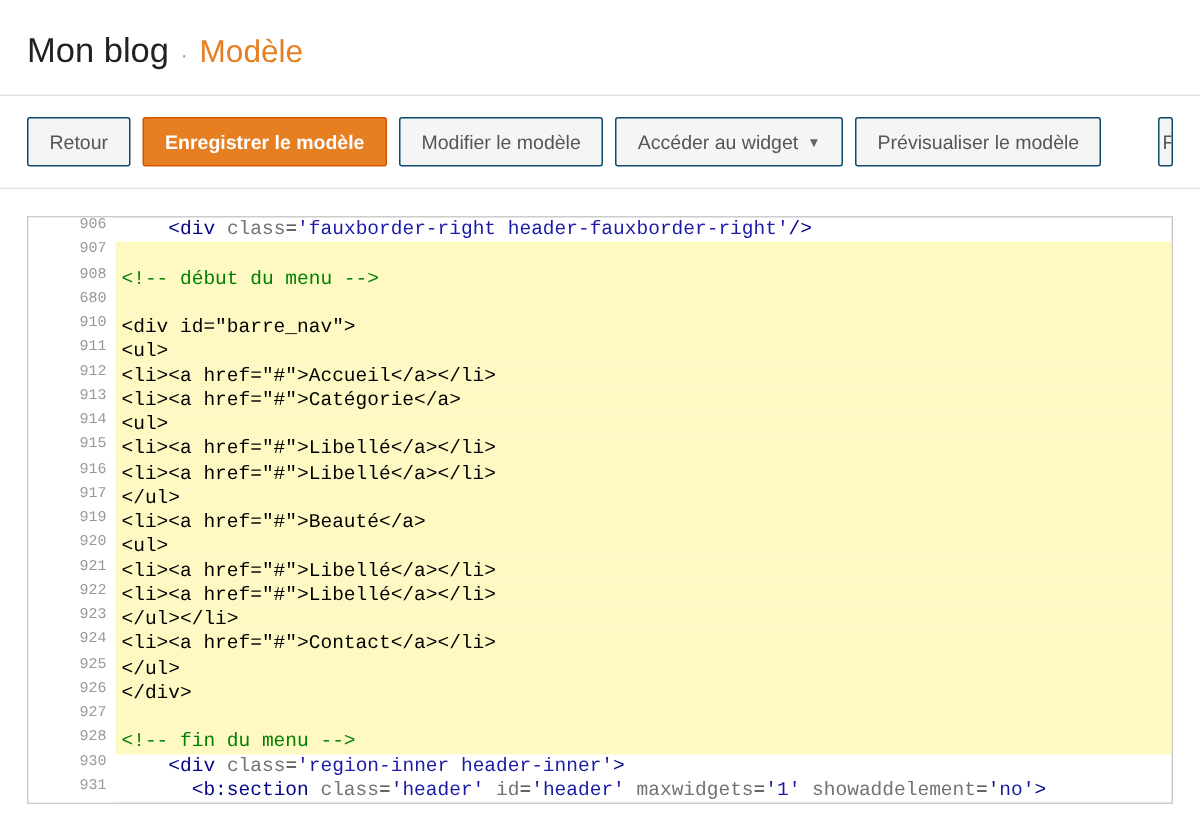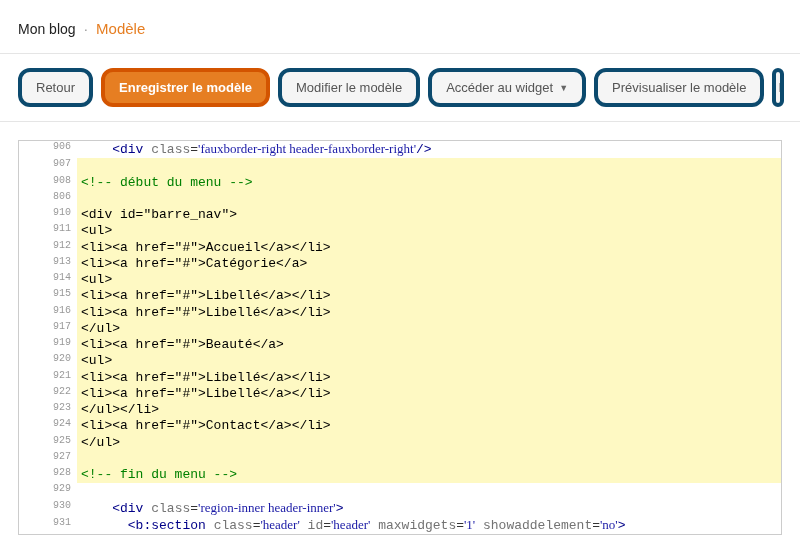--- a/index.html
+++ b/index.html
@@ -1,31 +1,31 @@
 <!DOCTYPE html>
 <html><head>
 <meta charset="utf-8">
 <style>
 * { box-sizing: border-box; margin: 0; padding: 0; }
 body { font-family: Arial, sans-serif; font-size: 14px; color: #333; background: #fff; }
 .header { padding: 20px 18px 16px; }
-.header h1 { font-size: 14px; font-weight: normal; color: #222; display: inline; }
+.header h1 { font-size: 23px; font-weight: normal; color: #222; display: inline; }
 .header .sep { color: #999; margin: 0 4px; }
-.header .sub { color: #e67e22; font-size: 15px; }
+.header .sub { color: #e67e22; font-size: 21px; }
 .toolbar { border-top: 1px solid #e5e5e5; border-bottom: 1px solid #e5e5e5; padding: 14px 18px; display: flex; gap: 8px; }
-.btn { display: inline-flex; align-items: center; padding: 8px 14px; background: #f5f5f5; border: 4px solid #0c4a6e; border-radius: 12px; color: #555; font-size: 13px; cursor: pointer; white-space: nowrap; }
+.btn { display: inline-flex; align-items: center; padding: 8px 14px; background: #f5f5f5; border: 1px solid #0c4a6e; border-radius: 2px; color: #555; font-size: 13px; cursor: pointer; white-space: nowrap; }
 .btn.primary { background: #e67e22; color: #fff; border-color: #d35400; font-weight: bold; }
 .btn.rcut { margin-left: auto; overflow: hidden; }
 .caret { margin-left: 6px; font-size: 9px; color: #666; }
 .editor { margin: 18px; border: 1px solid #ccc; overflow: hidden; }
 .code-line { display: flex; font-family: "Courier New", monospace; font-size: 13px; line-height: 1.25; white-space: pre; }
 .gutter { width: 58px; text-align: right; padding-right: 6px; color: #999; background: #fff; font-size: 10px; user-select: none; flex-shrink: 0; }
 .code { padding-left: 4px; flex: 1; overflow: hidden; }
 .code.sel { background: #fef9c3; color: #000; display: inline-block; }
-.str { color: #1a1aa6; font-family: Liberation Serif, serif; }
+.str { color: #1a1aa6; }
 .tag { color: #008; }
 .attn { color: #737373; }
 .cm { color: #008000; }
 </style>
 </head>
 <body>
 
 <div class="header">
   <h1>Mon blog</h1>
   <span class="sep">·</span>
@@ -42,36 +42,36 @@
   </button>
   <button class="btn">Prévisualiser le modèle</button>
   <button class="btn rcut" style="width:10px;padding:8px 2px;">F</button>
 </div>
 
 <div class="editor">
   <div id="code-body">
       <div class="code-line"><div class="gutter">906</div><div class="code">    <span class="tag">&lt;div</span> <span class="attn">class</span>=<span class="str">'fauxborder-right header-fauxborder-right'</span><span class="tag">/&gt;</span></div></div>
       <div class="code-line"><div class="gutter">907</div><div class="code sel">&nbsp;</div></div>
       <div class="code-line"><div class="gutter">908</div><div class="code sel"><span class="cm">&lt;!-- début du menu --&gt;</span></div></div>
-      <div class="code-line"><div class="gutter">806</div><div class="code sel">&nbsp;</div></div>
+      <div class="code-line"><div class="gutter">680</div><div class="code sel">&nbsp;</div></div>
       <div class="code-line"><div class="gutter">910</div><div class="code sel">&lt;div id="barre_nav"&gt;</div></div>
       <div class="code-line"><div class="gutter">911</div><div class="code sel">&lt;ul&gt;</div></div>
       <div class="code-line"><div class="gutter">912</div><div class="code sel">&lt;li&gt;&lt;a href="#"&gt;Accueil&lt;/a&gt;&lt;/li&gt;</div></div>
       <div class="code-line"><div class="gutter">913</div><div class="code sel">&lt;li&gt;&lt;a href="#"&gt;Catégorie&lt;/a&gt;</div></div>
       <div class="code-line"><div class="gutter">914</div><div class="code sel">&lt;ul&gt;</div></div>
       <div class="code-line"><div class="gutter">915</div><div class="code sel">&lt;li&gt;&lt;a href="#"&gt;Libellé&lt;/a&gt;&lt;/li&gt;</div></div>
       <div class="code-line"><div class="gutter">916</div><div class="code sel">&lt;li&gt;&lt;a href="#"&gt;Libellé&lt;/a&gt;&lt;/li&gt;</div></div>
       <div class="code-line"><div class="gutter">917</div><div class="code sel">&lt;/ul&gt;</div></div>
       <div class="code-line"><div class="gutter">919</div><div class="code sel">&lt;li&gt;&lt;a href="#"&gt;Beauté&lt;/a&gt;</div></div>
       <div class="code-line"><div class="gutter">920</div><div class="code sel">&lt;ul&gt;</div></div>
       <div class="code-line"><div class="gutter">921</div><div class="code sel">&lt;li&gt;&lt;a href="#"&gt;Libellé&lt;/a&gt;&lt;/li&gt;</div></div>
       <div class="code-line"><div class="gutter">922</div><div class="code sel">&lt;li&gt;&lt;a href="#"&gt;Libellé&lt;/a&gt;&lt;/li&gt;</div></div>
       <div class="code-line"><div class="gutter">923</div><div class="code sel">&lt;/ul&gt;&lt;/li&gt;</div></div>
       <div class="code-line"><div class="gutter">924</div><div class="code sel">&lt;li&gt;&lt;a href="#"&gt;Contact&lt;/a&gt;&lt;/li&gt;</div></div>
       <div class="code-line"><div class="gutter">925</div><div class="code sel">&lt;/ul&gt;</div></div>
+      <div class="code-line"><div class="gutter">926</div><div class="code sel">&lt;/div&gt;</div></div>
       <div class="code-line"><div class="gutter">927</div><div class="code sel">&nbsp;</div></div>
       <div class="code-line"><div class="gutter">928</div><div class="code sel"><span class="cm">&lt;!-- fin du menu --&gt;</span></div></div>
-      <div class="code-line"><div class="gutter">929</div><div class="code">&nbsp;</div></div>
       <div class="code-line"><div class="gutter">930</div><div class="code">    <span class="tag">&lt;div</span> <span class="attn">class</span>=<span class="str">'region-inner header-inner'</span><span class="tag">&gt;</span></div></div>
       <div class="code-line"><div class="gutter">931</div><div class="code">      <span class="tag">&lt;b:section</span> <span class="attn">class</span>=<span class="str">'header'</span> <span class="attn">id</span>=<span class="str">'header'</span> <span class="attn">maxwidgets</span>=<span class="str">'1'</span> <span class="attn">showaddelement</span>=<span class="str">'no'</span><span class="tag">&gt;</span></div></div>
     </div>
 
 </div>
 
 </body></html>

